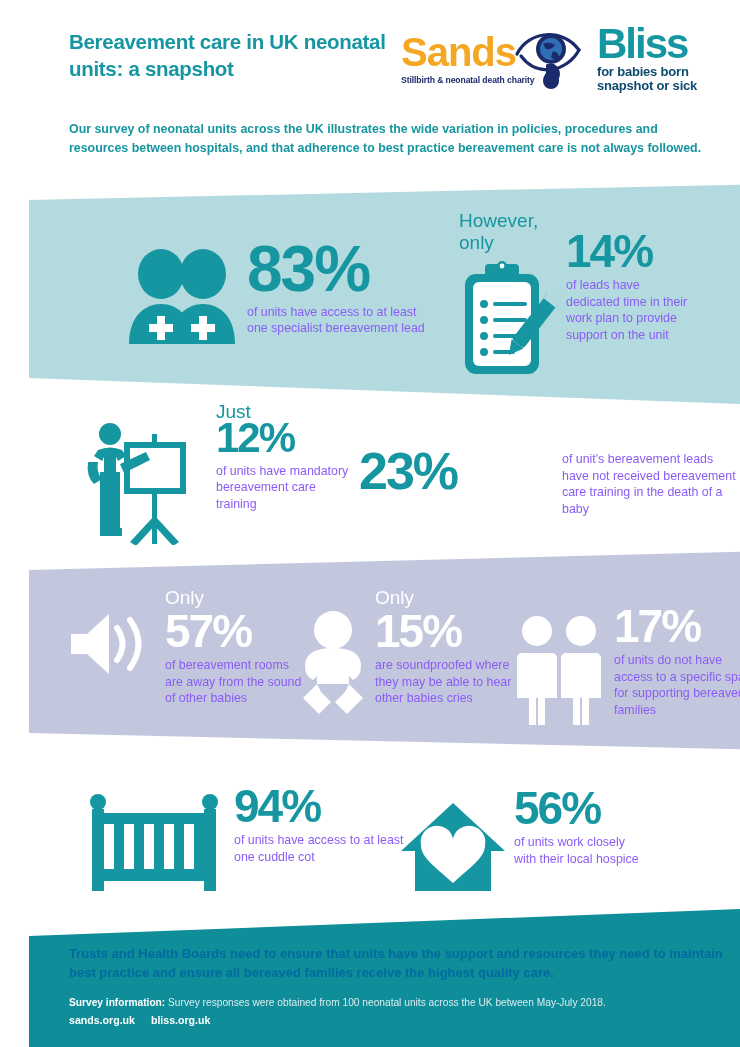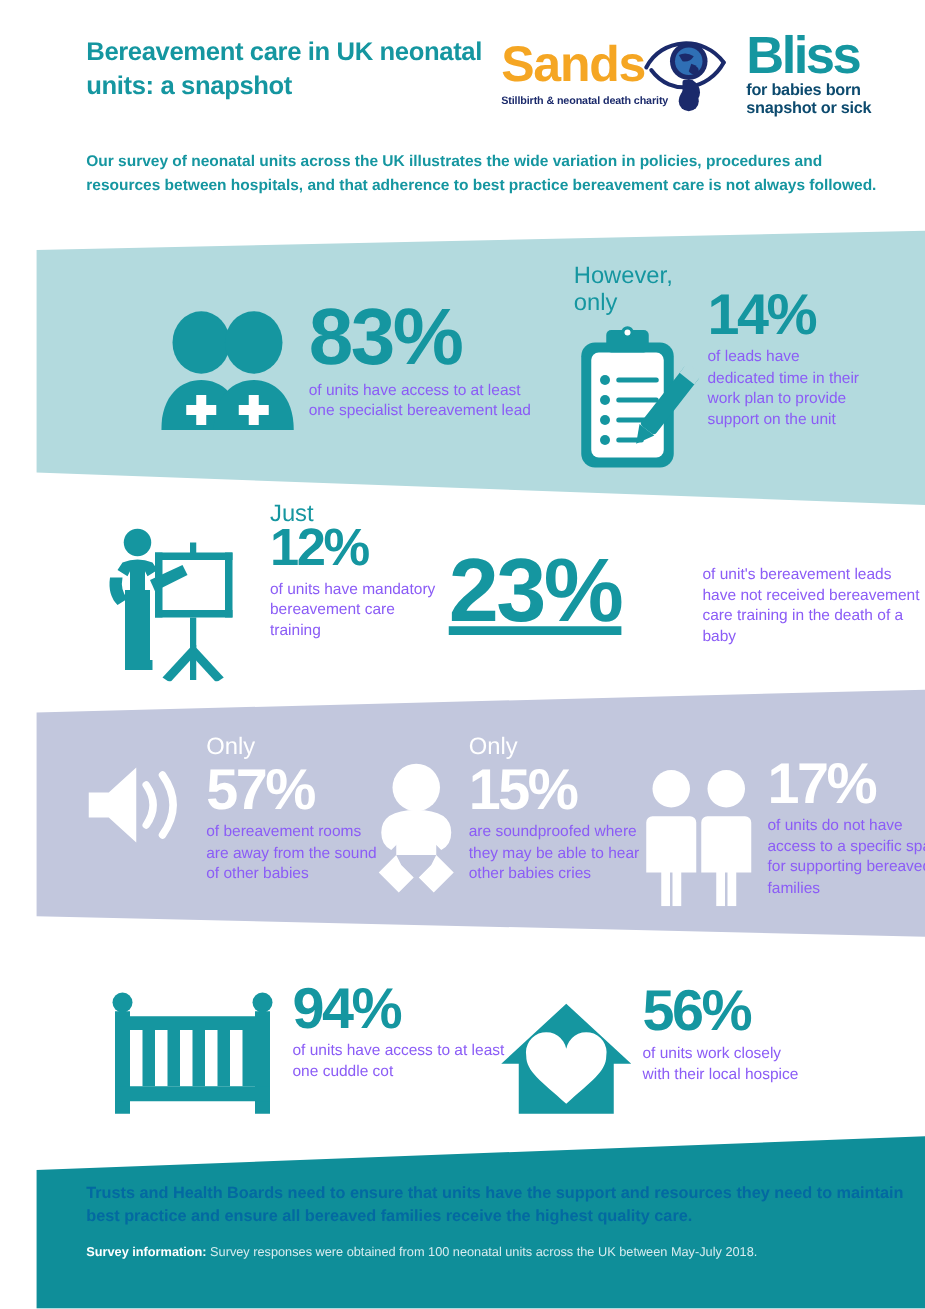--- a/index.html
+++ b/index.html
@@ -89,21 +89,21 @@
   #stat-14 .bignum{font-size:46px;}
 
   
   #stat-12{left:55px;top:402px;width:300px;}
   #stat-12 .icon{position:absolute;left:0;top:18px;}
   #stat-12 .body{position:absolute;left:132px;top:0;width:140px;}
   #stat-12 .bignum{font-size:42px;}
 
   
   #stat-23{left:330px;top:440px;width:390px;}
-  #stat-23 .bignum{position:absolute;left:0;top:0;font-size:72px;text-decoration:underline;}
+  #stat-23 .bignum{position:absolute;left:0;top:8px;font-size:52px;}
   #stat-23 .desc{position:absolute;left:203px;top:6px;width:180px;}
 
   
   #stat-57{left:40px;top:588px;width:250px;}
   #stat-57 .prefix{position:absolute;left:96px;top:0;}
   #stat-57 .icon{position:absolute;left:0;top:22px;}
   #stat-57 .body{position:absolute;left:96px;top:22px;width:145px;}
   #stat-57 .bignum{font-size:46px;}
 
   
@@ -344,15 +344,18 @@
       <div class="bignum teal-txt">56%</div>
       <div class="desc grey-txt">of units work closely with their local hospice</div>
     </div>
   </div>
 
   <div id="footer-content">
     <div id="footer-headline">Trusts and Health Boards need to ensure that units have the support and resources they need to maintain best practice and ensure all bereaved families receive the highest quality care.</div>
     <div id="survey-line">
       <span id="survey-label">Survey information:</span><span> Survey responses were obtained from 100 neonatal units across the UK between May-July 2018.</span>
     </div>
+    <div id="sites">
+      <span>sands.org.uk</span><span>bliss.org.uk</span>
+    </div>
   </div>
 
 </div>
 
 </body></html>

